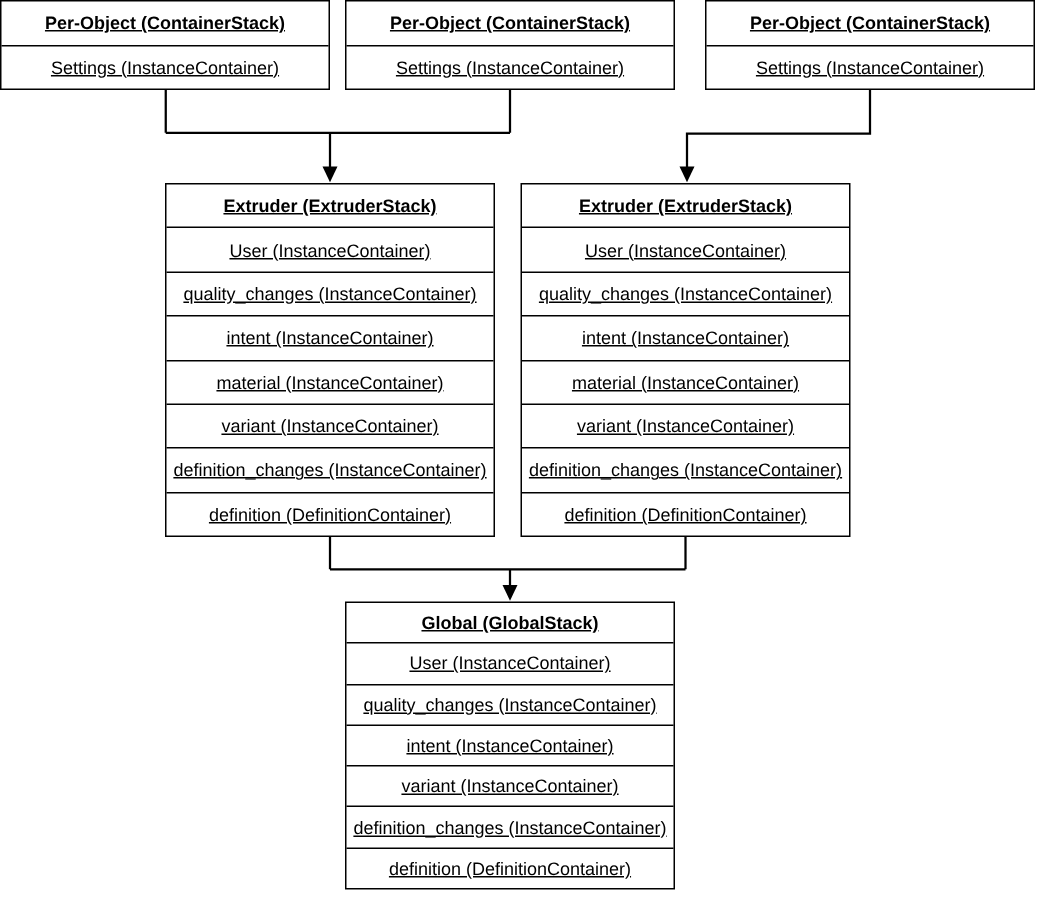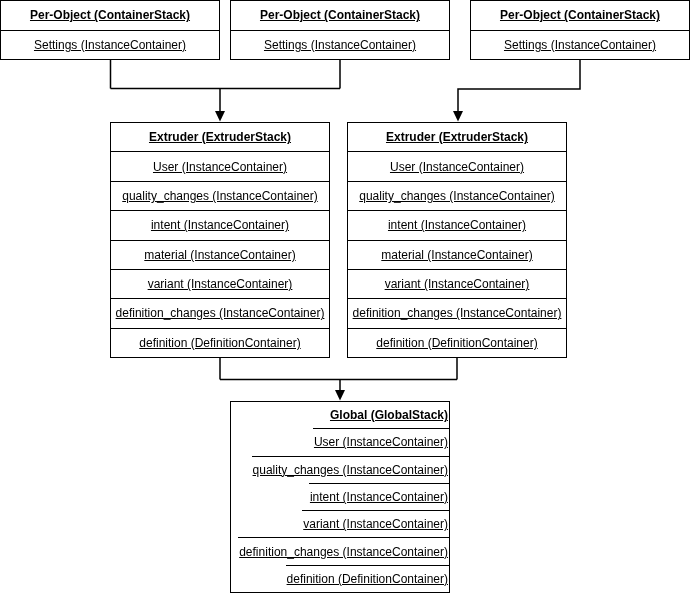--- a/index.html
+++ b/index.html
@@ -96,21 +96,21 @@
     <div class="cell header">Extruder (ExtruderStack)</div>
     <div class="cell">User (InstanceContainer)</div>
     <div class="cell">quality_changes (InstanceContainer)</div>
     <div class="cell">intent (InstanceContainer)</div>
     <div class="cell">material (InstanceContainer)</div>
     <div class="cell">variant (InstanceContainer)</div>
     <div class="cell">definition_changes (InstanceContainer)</div>
     <div class="cell">definition (DefinitionContainer)</div>
   </div>
 
-  <div class="stack-box" style="left:230px; top:401px; width:220px; height:192px;align-items:flex-end;">
+  <div class="stack-box" style="left:230px; top:401px; width:220px; height:192px;">
     <div class="cell header">Global (GlobalStack)</div>
     <div class="cell">User (InstanceContainer)</div>
     <div class="cell">quality_changes (InstanceContainer)</div>
     <div class="cell">intent (InstanceContainer)</div>
     <div class="cell">variant (InstanceContainer)</div>
     <div class="cell">definition_changes (InstanceContainer)</div>
     <div class="cell">definition (DefinitionContainer)</div>
   </div>
 
 </div>

